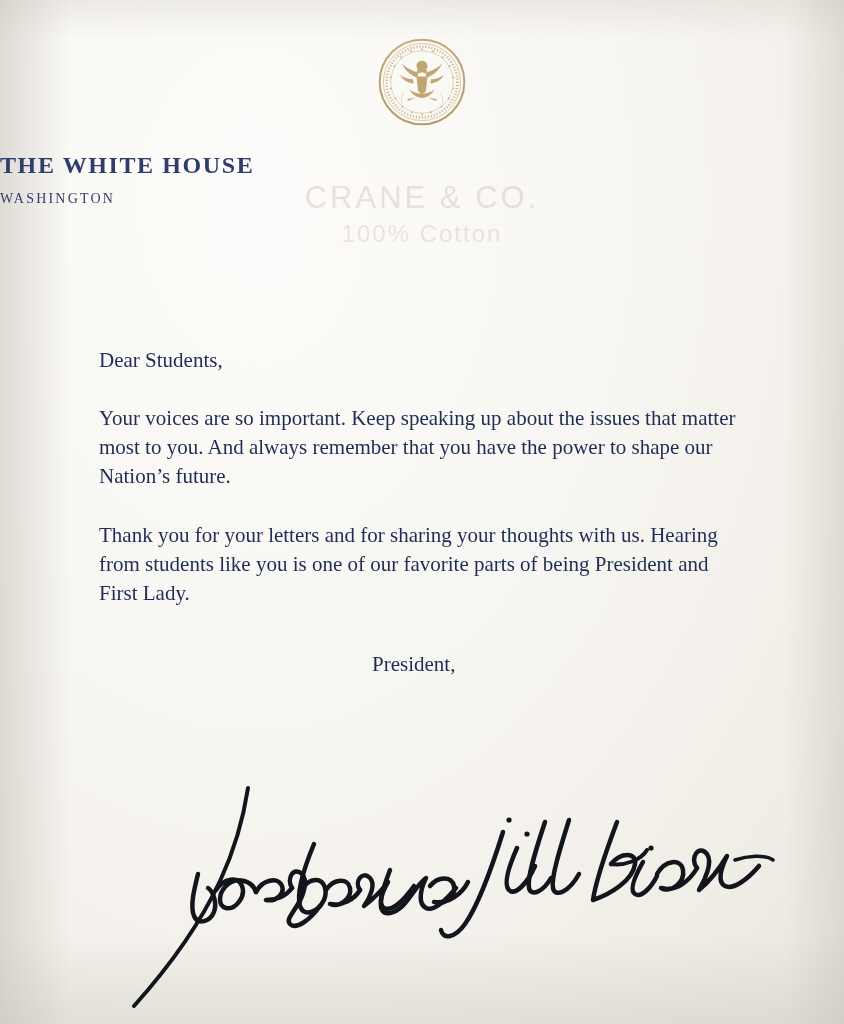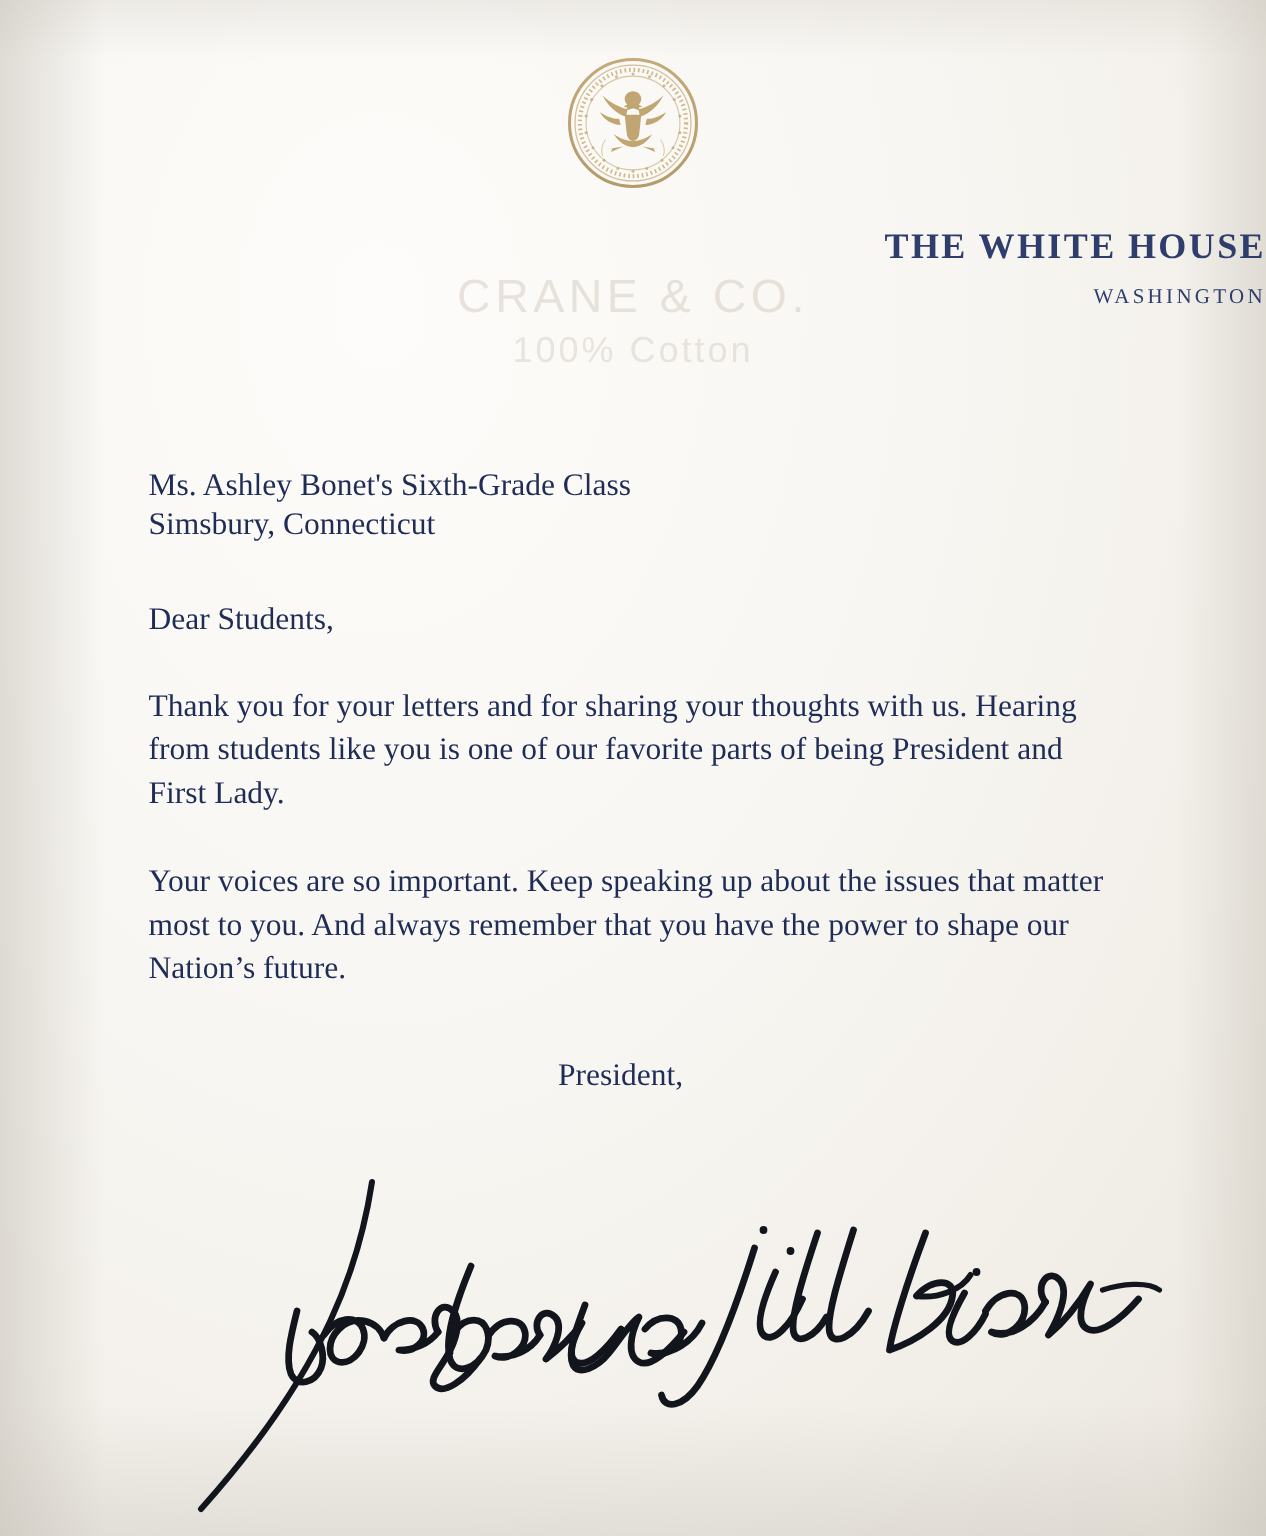--- a/index.html
+++ b/index.html
@@ -84,21 +84,21 @@
     transform: translateX(-50%);
     width: 92px;
     height: 92px;
   }
 
   .header {
     position: absolute;
     top: 152px;
     left: 0;
     width: 100%;
-    text-align: right;
+    text-align: left;
   }
   .house-title {
     font-family: "Liberation Serif", serif;
     font-weight: bold;
     font-size: 24px;
     letter-spacing: 1.6px;
     color: #2e3d6b;
   }
   .house-sub {
     margin-top: 12px;
@@ -228,29 +228,25 @@
   </svg>
 
   <div class="header">
     <div class="house-title">THE WHITE HOUSE</div>
     <div class="house-sub">WASHINGTON</div>
   </div>
 
 
   <div class="body-text">
 
-    <div class="addressee">
-      <span>Ms. Ashley Bonet's Sixth-Grade Class</span>
-      <span class="l2">Simsbury, Connecticut</span>
-    </div>
 
     <div class="salutation">Dear Students,</div>
 
+    <div class="para">Your voices are so important.  Keep speaking up about the issues that matter most to you.  And always remember that you have the power to shape our Nation’s future.</div>
     <div class="para">Thank you for your letters and for sharing your thoughts with us.  Hearing from students like you is one of our favorite parts of being President and First Lady.</div>
-    <div class="para">Your voices are so important.  Keep speaking up about the issues that matter most to you.  And always remember that you have the power to shape our Nation’s future.</div>
 
     <div class="closing">President,</div>
   </div>
 
   <div class="signatures">
     <svg class="sig-svg" width="700" height="240" viewBox="0 0 700 240">
       <g fill="none" stroke="#12151c" stroke-linecap="round" stroke-linejoin="round">
 
         <path d="M158 18 C150 70 130 140 44 236" stroke-width="4"></path>
 

